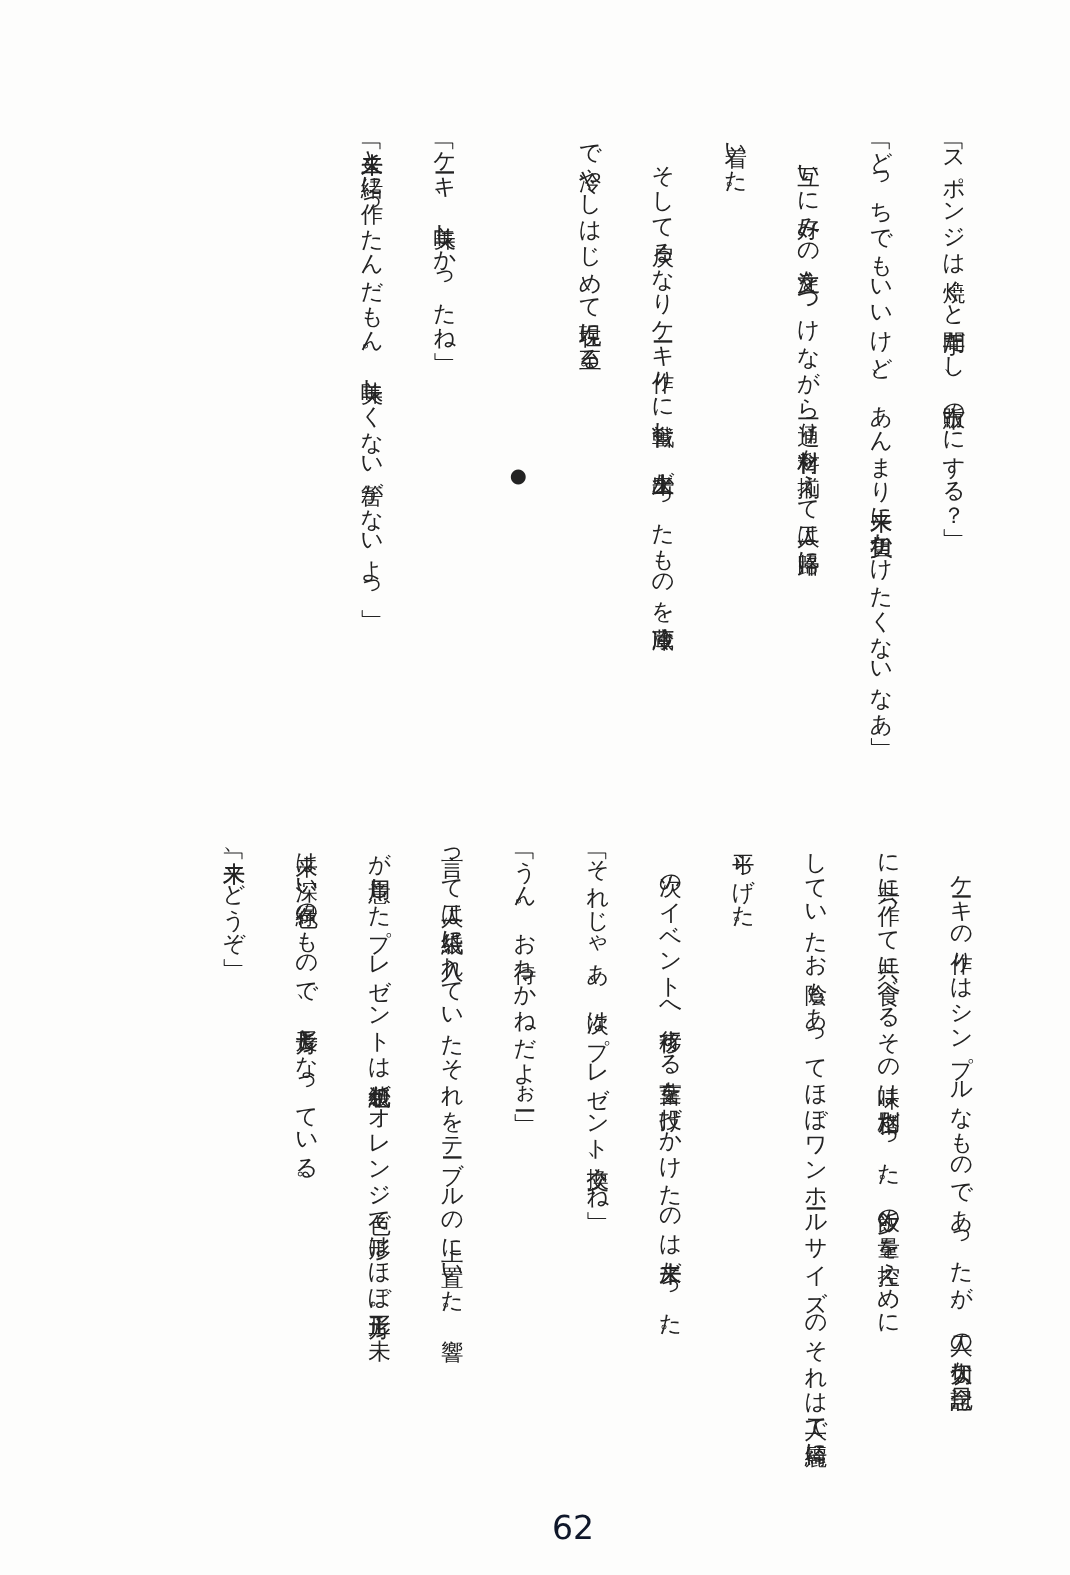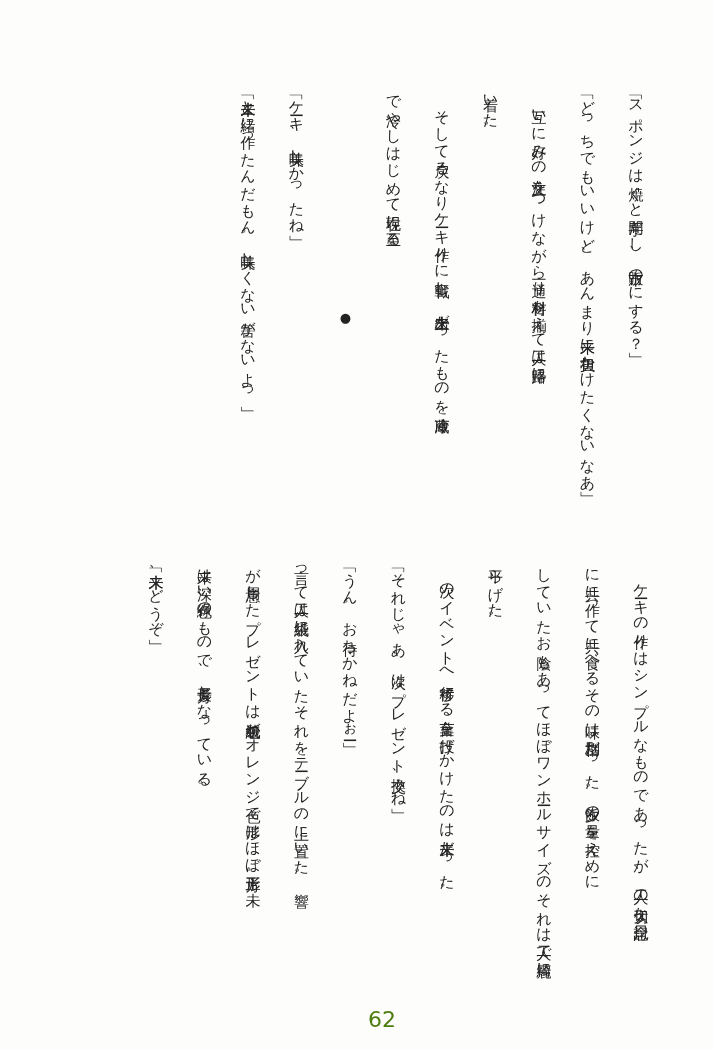--- a/index.html
+++ b/index.html
@@ -39,21 +39,21 @@
     text-align: center;
     font-size: 13px;
   }
   .page-number {
     position: absolute;
     top: 1007px;
     left: 358px;
     width: 48px;
     text-align: center;
     font-size: 22px;
-    color: #4d7c0f;
+    color: #0f172a;
     font-family: "DejaVu Sans", sans-serif;
   }
 </style>
 </head>
 <body>
 
 <div class="page">
 
   <div class="vblock block-top">
     <p class="dlg">「スポンジは焼くと手間だし、市販のにする？」</p>

